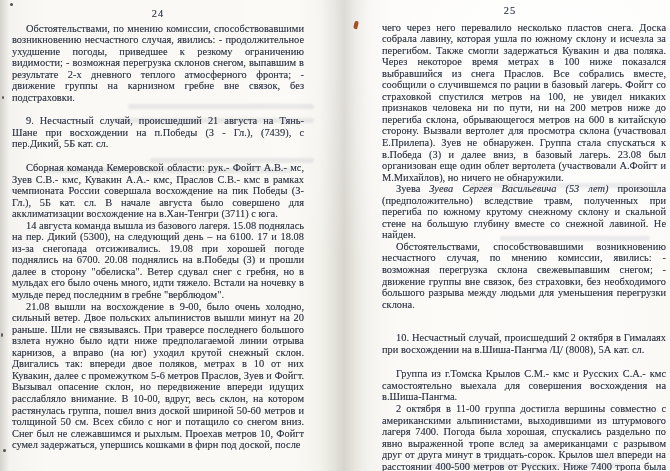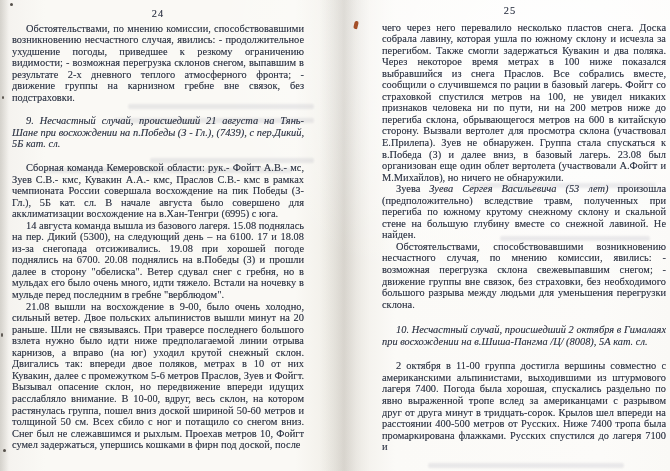--- a/index.html
+++ b/index.html
@@ -27,22 +27,22 @@
   .page-left  { left: 12px;  top: 8px; width: 292px; }
   .page-right { left: 382px; top: 5px;  width: 284px; }
   .pgnum {
     text-align: center;
     margin: 0 0 3px 0;
     letter-spacing: 1px;
   }
   .page-right .pgnum { position: relative; left: -14px; margin-bottom: 5px; }
   p { margin: 0; text-indent: 14px; }
   p.noindent { text-indent: 0; }
-  p.heading { font-style: italic; margin-top: 12px; margin-bottom: 12px; }
-  .page-right p.heading { margin-top: 14px; margin-bottom: 13px; }
+  p.heading { margin-top: 12px; margin-bottom: 12px; }
+  .page-right p.heading { margin-top: 22px; margin-bottom: 13px; }
   .ital { font-style: italic; }
   
   .gutter {
     position: absolute; left: 320px; top: 0; width: 50px; height: 471px;
     background: linear-gradient(90deg,
       rgba(110,104,92,0) 0%, rgba(110,104,92,0.08) 30%,
       rgba(110,104,92,0.14) 48%, rgba(110,104,92,0.05) 72%, rgba(110,104,92,0) 100%);
     pointer-events: none;
   }
   .edge-band {
@@ -86,27 +86,28 @@
   <div class="ghost" style="left:150px; top:158px; width:164px;"></div>
   <div class="ghost" style="left:42px;  top:168px; width:250px;"></div>
   <div class="ghost" style="left:470px; top:183px; width:186px;"></div>
   <div class="ghost" style="left:500px; top:236px; width:150px;"></div>
   <div class="ghost" style="left:428px; top:463px; width:196px;"></div>
 
   <div class="page page-left">
     <div class="pgnum">24</div>
     <p>Обстоятельствами, по мнению комиссии, способствовавшими возникновению несчастного случая, явились: - продолжительное ухудшение погоды, приведшее к резкому ограничению видимости; - возможная перегрузка склонов снегом, выпавшим в результате 2-х дневного теплого атмосферного фронта; - движение группы на карнизном гребне вне связок, без подстраховки.</p>
     <p class="heading">9. Несчастный случай, происшедший 21 августа на Тянь-Шане при восхождении на п.Победы (З - Гл.), (7439), с пер.Дикий, 5Б кат. сл.</p>
-    <p>Сборная команда Кемеровской области: рук.- Фойгт А.В.- мс, Зуев С.В.- кмс, Кувакин А.А.- кмс, Праслов С.В.- кмс в рамках чемпионата России совершала восхождение на пик Победы (З-Гл.), 5Б кат. сл. В начале августа было совершено для акклиматизации восхождение на в.Хан-Тенгри (6995) с юга.</p>
+    <p>Сборная команда Кемеровской области: рук.- Фойгт А.В.- мс, Зуев С.В.- кмс, Кувакин А.А.- кмс, Праслов С.В.- кмс в рамках чемпионата России совершала восхождение на пик Победы (З-Гл.), 5Б кат. сл. В начале августа было совершено для акклиматизации восхождение на в.Хан-Тенгри (3711) с юга.</p>
     <p>14 августа команда вышла из базового лагеря. 15.08 поднялась на пер. Дикий (5300), на следующий день – на 6100. 17 и 18.08 из-за снегопада отсиживались. 19.08 при хорошей погоде поднялись на 6700. 20.08 поднялись на в.Победы (З) и прошли далее в сторону "обелиска". Ветер сдувал снег с гребня, но в мульдах его было очень много, идти тяжело. Встали на ночевку в мульде перед последним в гребне "верблюдом".</p>
     <p>21.08 вышли на восхождение в 9-00, было очень холодно, сильный ветер. Двое польских альпинистов вышли минут на 20 раньше. Шли не связываясь. При траверсе последнего большого взлета нужно было идти ниже предполагаемой линии отрыва карнизов, а вправо (на юг) уходил крутой снежный склон. Двигались так: впереди двое поляков, метрах в 10 от них Кувакин, далее с промежутком 5-6 метров Праслов, Зуев и Фойгт. Вызывал опасение склон, но передвижение впереди идущих расслабляло внимание. В 10-00, вдруг, весь склон, на котором растянулась группа, пошел вниз доской шириной 50-60 метров и толщиной 50 см. Всех сбило с ног и потащило со снегом вниз. Снег был не слежавшимся и рыхлым. Проехав метров 10, Фойгт сумел задержаться, упершись кошками в фирн под доской, после</p>
   </div>
 
   <div class="page page-right">
     <div class="pgnum">25</div>
     <p class="noindent">чего через него перевалило несколько пластов снега. Доска собрала лавину, которая ушла по южному склону и исчезла за перегибом. Также смогли задержаться Кувакин и два поляка. Через некоторое время метрах в 100 ниже показался выбравшийся из снега Праслов. Все собрались вместе, сообщили о случившемся по рации в базовый лагерь. Фойгт со страховкой спустился метров на 100, не увидел никаких признаков человека ни по пути, ни на 200 метров ниже до перегиба склона, обрывающегося метров на 600 в китайскую сторону. Вызвали вертолет для просмотра склона (участвовал Е.Прилепа). Зуев не обнаружен. Группа стала спускаться к в.Победа (З) и далее вниз, в базовый лагерь. 23.08 был организован еще один облет вертолета (участвовали А.Фойгт и М.Михайлов), но ничего не обнаружили.</p>
     <p><span>Зуева </span><span class="ital">Зуева Сергея Васильевича (53 лет)</span><span> произошла (предположительно) вследствие травм, полученных при перегиба по южному крутому снежному склону и скальной стене на большую глубину вместе со снежной лавиной. Не найден.</span></p>
     <p>Обстоятельствами, способствовавшими возникновению несчастного случая, по мнению комиссии, явились: - возможная перегрузка склона свежевыпавшим снегом; - движение группы вне связок, без страховки, без необходимого большого разрыва между людьми для уменьшения перегрузки склона.</p>
     <p class="heading">10. Несчастный случай, происшедший 2 октября в Гималаях  при восхождении на в.Шиша-Пангма /Ц/ (8008), 5А кат. сл.</p>
+    <p>Группа из г.Томска Крылов С.М.- кмс и Русских С.А.- кмс самостоятельно выехала для совершения восхождения на в.Шиша-Пангма.</p>
     <p>2 октября в 11-00 группа достигла вершины совместно с американскими альпинистами, выходившими из штурмового лагеря 7400. Погода была хорошая, спускались раздельно по явно выраженной тропе вслед за американцами с разрывом друг от друга минут в тридцать-сорок. Крылов шел впереди на расстоянии 400-500 метров от Русских. Ниже 7400 тропа была промаркирована флажками. Русских спустился до лагеря 7100 и</p>
   </div>
 
 </div>
 
 </body></html>

